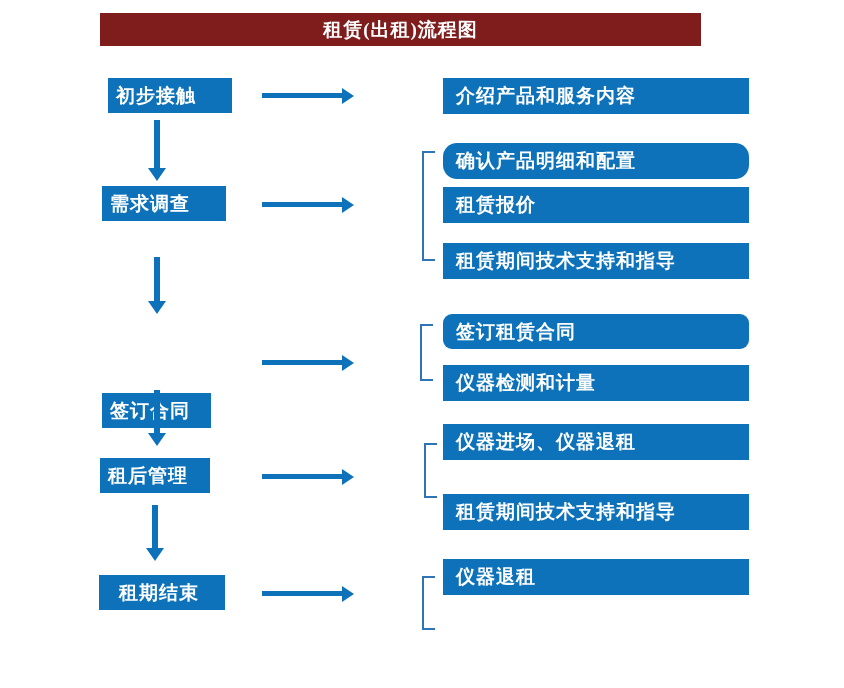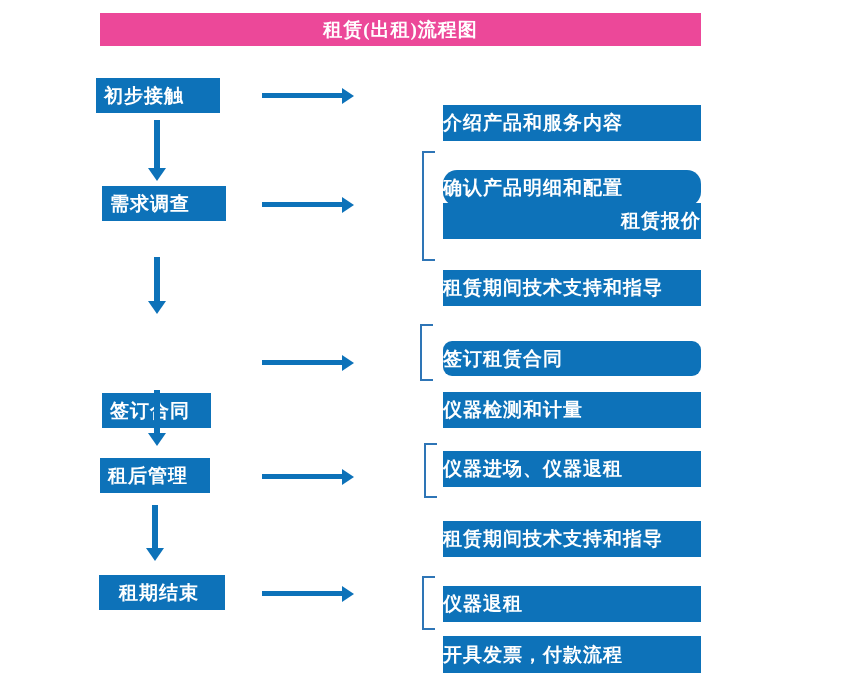--- a/index.html
+++ b/index.html
@@ -14,21 +14,21 @@
     background: #ffffff;
     overflow: hidden;
     font-family: "Liberation Serif", "DejaVu Serif", serif;
   }
   .titlebar {
     position: absolute;
     left: 100px;
     top: 13px;
     width: 601px;
     height: 33px;
-    background: #ec4899;
+    background: #7f1d1d;
     color: #ffffff;
     font-size: 19px;
     font-weight: bold;
     line-height: 33px;
     text-align: center;
     letter-spacing: 1px;
   }
   .box {
     position: absolute;
     background: #0d72b9;
@@ -40,25 +40,25 @@
     overflow: hidden;
   }
   .box.left {
     height: 35px;
     line-height: 35px;
     padding-left: 8px;
     box-sizing: border-box;
   }
   .box.right {
     left: 443px;
-    width: 258px;
+    width: 306px;
     height: 36px;
     line-height: 36px;
+    padding-left: 13px;
     box-sizing: border-box;
-    margin-top: 27px;
   }
   
   .h-arrow {
     position: absolute;
     width: 80px;
     height: 5px;
     background: #0d72b9;
   }
   .h-arrow::after {
     content: "";
@@ -97,21 +97,21 @@
     box-sizing: border-box;
   }
 </style>
 </head>
 <body>
 
 <div id="canvas">
 
   <div class="titlebar">租赁(出租)流程图</div>
 
-  <div class="box left" style="left:96px;top:78px;width:124px;">初步接触</div>
+  <div class="box left" style="left:108px;top:78px;width:124px;">初步接触</div>
   <div class="box left" style="left:102px;top:186px;width:124px;">需求调查</div>
   <div class="box left" style="left:102px;top:345px;width:109px;margin-top:48px;">签订合同</div>
   <div class="box left" style="left:100px;top:458px;width:110px;">租后管理</div>
   <div class="box left" style="left:99px;top:575px;width:126px;padding-left:20px;">租期结束</div>
 
   <div class="v-arrow" style="left:154px;top:120px;height:48px;"></div>
   <div class="v-arrow" style="left:154px;top:257px;height:44px;"></div>
   <div class="v-arrow" style="left:154px;top:390px;height:43px;"></div>
   <div class="v-arrow" style="left:152px;top:505px;height:43px;"></div>
 
@@ -122,25 +122,24 @@
   <div class="h-arrow" style="left:262px;top:591px;"></div>
 
   <div class="bracket" style="left:422px;top:151px;height:110px;"></div>
   <div class="bracket" style="left:420px;top:324px;height:57px;"></div>
   <div class="bracket" style="left:424px;top:443px;height:55px;"></div>
   <div class="bracket" style="left:422px;top:576px;height:54px;"></div>
 
   <div class="box right" style="top:78px;">介绍产品和服务内容</div>
 
   <div class="box right" style="top:143px;border-radius:14px;">确认产品明细和配置</div>
-  <div class="box right" style="top:176px;text-align:right;">租赁报价</div>
+  <div class="box right" style="top:187px;">租赁报价</div>
   <div class="box right" style="top:243px;">租赁期间技术支持和指导</div>
 
   <div class="box right" style="top:314px;height:35px;line-height:35px;border-radius:9px;">签订租赁合同</div>
   <div class="box right" style="top:365px;">仪器检测和计量</div>
 
   <div class="box right" style="top:424px;">仪器进场、仪器退租</div>
   <div class="box right" style="top:494px;">租赁期间技术支持和指导</div>
 
   <div class="box right" style="top:559px;">仪器退租</div>
-  <div class="box right" style="top:609px;height:37px;line-height:37px;">开具发票，付款流程</div>
 
 </div>
 
 </body></html>

